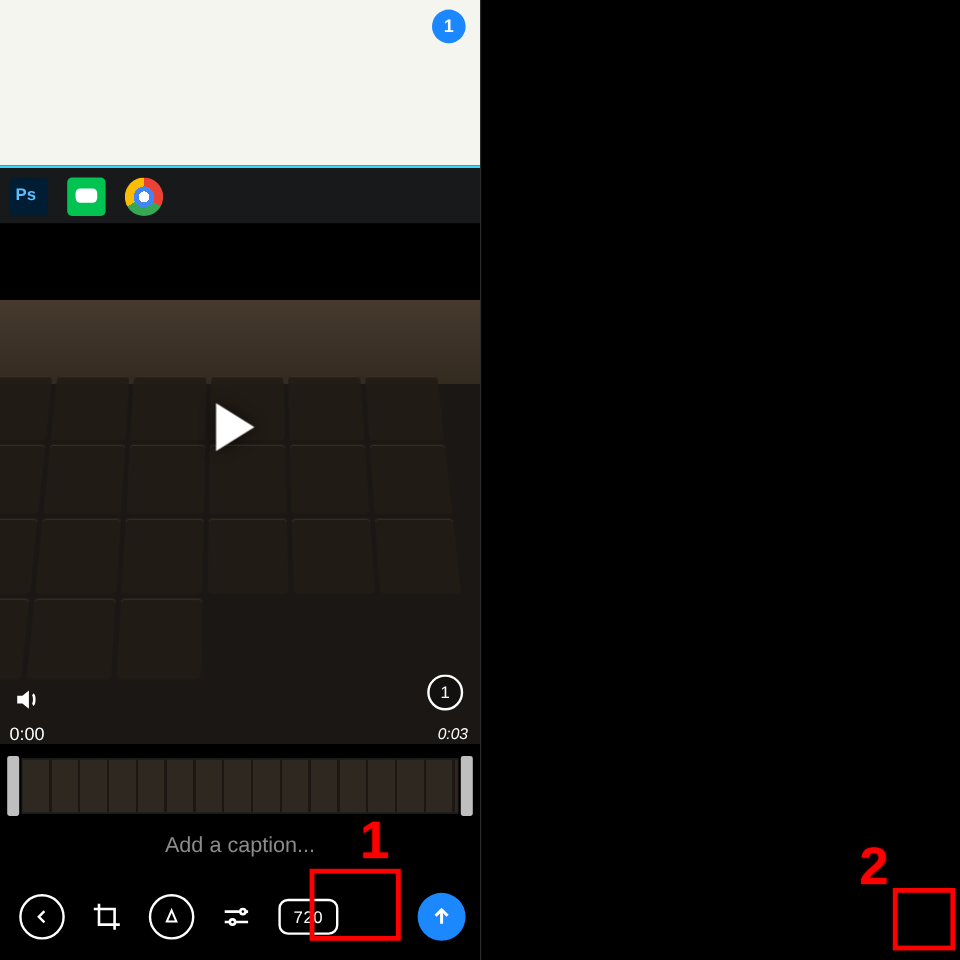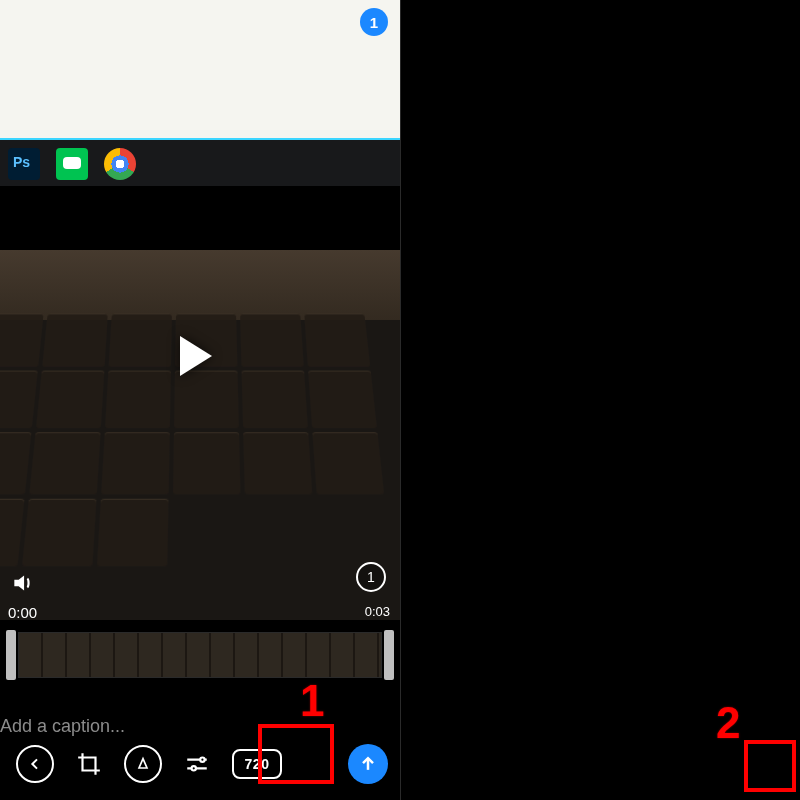--- a/index.html
+++ b/index.html
@@ -28,35 +28,35 @@
     cursor: pointer; filter: drop-shadow(0 0 6px rgba(0,0,0,.7)); }
 
   .badge-top { position: absolute; right: 12px; top: 8px; width: 28px; height: 28px; border-radius: 50%;
     background: #1b88ff; color: #fff; font-size: 15px; font-weight: 600; display:flex;align-items:center;justify-content:center; }
 
   .vol-icon { position: absolute; left: 10px; top: 570px; color: #fff; }
   .count-badge { position: absolute; right: 14px; top: 562px; width: 30px; height: 30px; border-radius: 50%;
     border: 2px solid #fff; color: #fff; font-size: 14px; display:flex;align-items:center;justify-content:center; background: rgba(0,0,0,.25);}
 
   .time-left { position: absolute; left: 8px; top: 604px; color: #fff; font-size: 15px; }
-  .time-right { position: absolute; right: 10px; top: 604px; color: #fff; font-size: 13px; }
+  .time-right { position: absolute; right: 10px; top: 604px; color: #fff; font-size: 13px; font-style: italic; }
 
   .timeline { position: absolute; left: 0; top: 628px; width: 400px; height: 54px; background: #000; }
   .trim-handle { position: absolute; top: 2px; width: 10px; height: 50px; background: #bfbfbf; border-radius: 2px; }
   .trim-handle.l { left: 6px; } .trim-handle.r { right: 6px; }
   .frames { position: absolute; left: 18px; top: 4px; right: 18px; height: 46px;
     background: repeating-linear-gradient(90deg, #2e2820 0 22px, #1c1712 22px 24px); border:1px solid #2a2a2a; }
 
-  .caption { position: absolute; left: 0; top: 716px; width: 400px; height: 32px; 
+  .caption { position: absolute; left: 0; top: 694px; width: 400px; height: 32px; text-align: center;
     color: #8b8b8b; font-size: 18px; }
 
   .toolbar { position: absolute; left: 0; top: 734px; width: 400px; height: 60px; display:flex; align-items:center; }
   .tool { width: 38px; height: 38px; margin-left: 16px; display:flex;align-items:center;justify-content:center; color:#fff; cursor:pointer; position:relative;}
   .circ-btn{ border: 2px solid #fff; border-radius: 50%; }
-  .txt720{ border:2px solid #fff; border-radius:8px; width:50px;height:30px;font-size:14px;font-weight:700;letter-spacing:.5px}
+  .txt720{ border:2px solid #fff; border-radius:8px; width:50px;height:30px;font-size:14px;font-weight:400;letter-spacing:.5px}
   .send-btn{ width:40px;height:40px;border-radius:50%;background:#1b88ff;display:flex;align-items:center;justify-content:center;margin-left:14px;margin-right:12px }
   .spacer{flex:1}
 
   .hl-box { position: absolute; border: 4px solid #ff0000; pointer-events:none; }
   .hl1 { left: 258px; top: 724px; width: 76px; height: 60px; }
   .hl2 { left: 744px; top: 740px; width: 52px; height: 52px; }
   .anno { position: absolute; color: #ff0000; font-size: 44px; font-weight: 900; font-family: Arial; text-shadow: 0 0 2px #800; }
   .a1 { left: 300px; top: 676px; }
   .a2 { left: 716px; top: 698px; }
 

